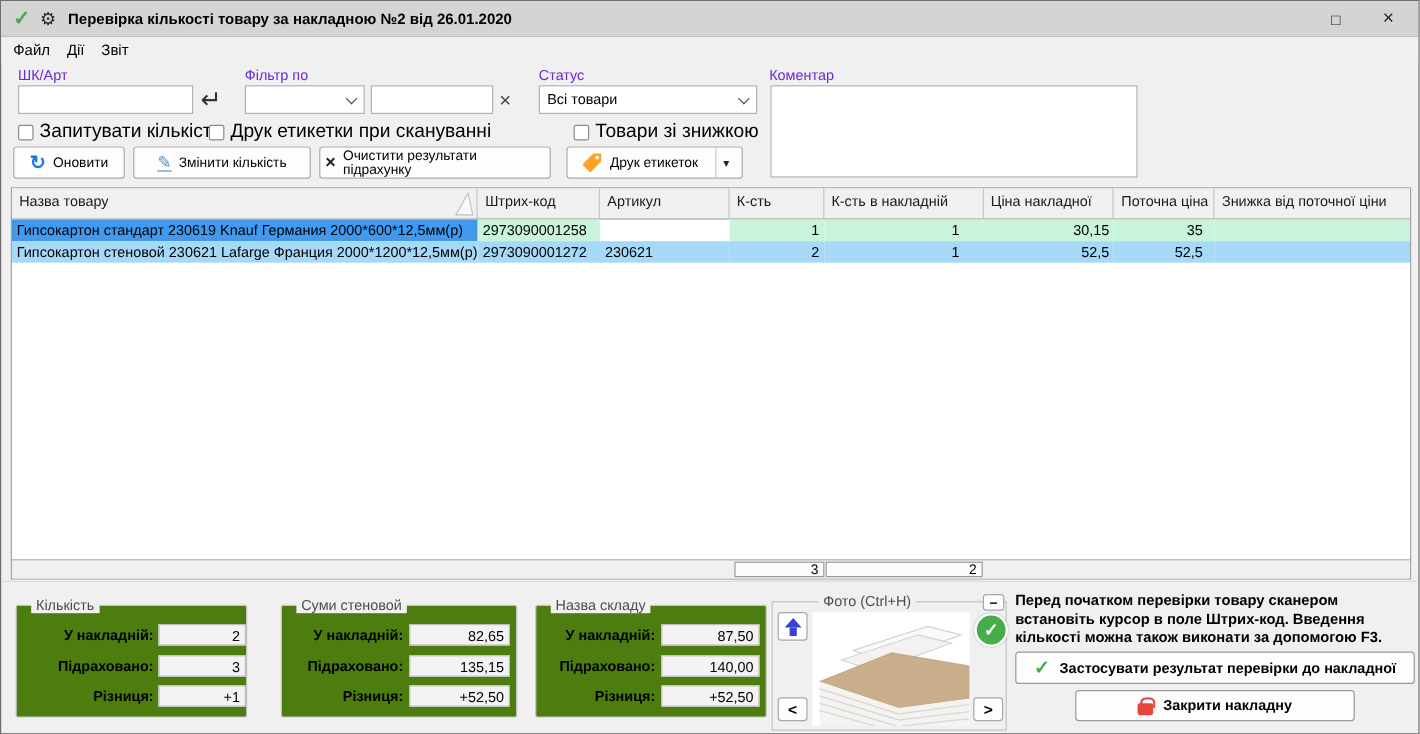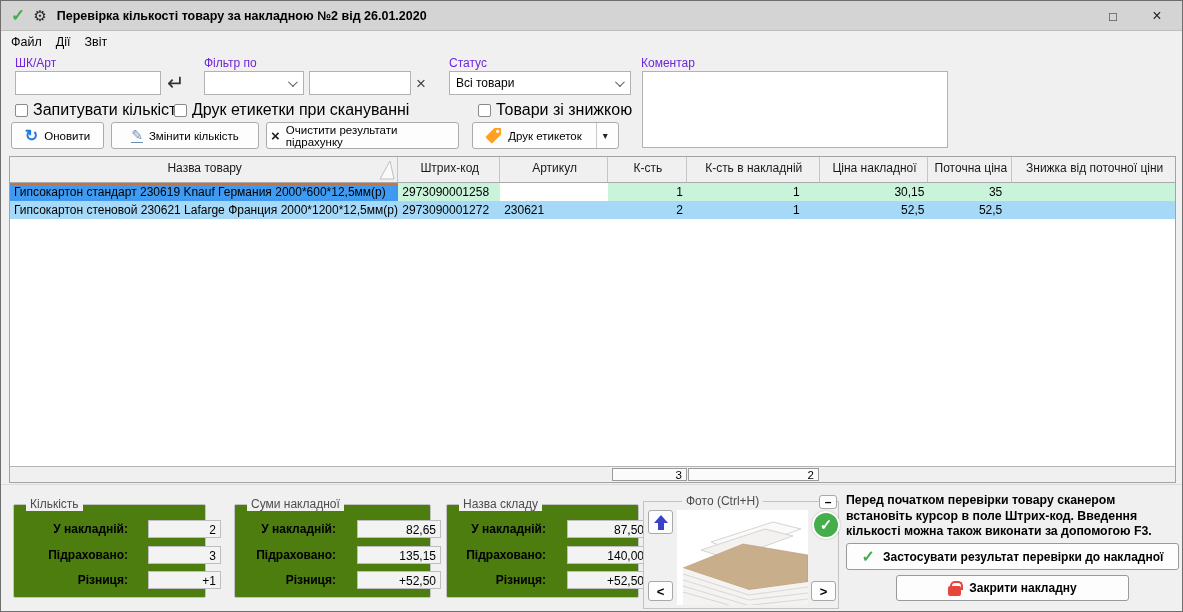--- a/index.html
+++ b/index.html
@@ -76,21 +76,21 @@
   }
   
   .grid {
     position:absolute; left:8px; top:155px; width:1167px; height:327px;
     background:#fff; border:1px solid #a3a3a3;
     display:flex; flex-direction:column;
   }
   .grid-header { display:flex; height:26px; background:#f0f0f0; border-bottom:1px solid #aaa; flex:0 0 auto; }
   .gh-cell {
     border-right:1px solid #c6c6c6; padding:4px 4px 0 6px; font-size:12px; color:#1a1a1a;
-    white-space:nowrap; overflow:hidden; position:relative;text-align:center;
+    white-space:nowrap; overflow:hidden; position:relative;
   }
   .sort-tri { position:absolute; right:2px; top:3px; }
   .grid-row { display:flex; height:18px; flex:0 0 auto; }
   .g-cell {
     font-size:12px; padding:2px 4px 0 4px; white-space:nowrap; overflow:hidden;
   }
   .num { text-align:right; }
   .row-matched .g-cell { background:var(--row-matched-green); }
   .row-mismatch .g-cell { background:var(--row-mismatch-blue); }
   .cell-selected {
@@ -106,21 +106,21 @@
     font-size:11.5px; text-align:right; padding:0 4px; line-height:12px;
   }
   
   .footer-sep { position:absolute; left:0; top:483px; width:100%; height:1px; background:#dcdcdc; }
   .groupbox {
     position:absolute; border:1px solid #c3c3c3; border-radius:2px; background:#4d7c0f;
   }
   .group-title {
     position:absolute; top:-8px; background:#f0f0f0; padding:0 4px; color:#4d4d4d; font-size:12px;
   }
-  .sum-row { position:absolute; display:flex; align-items:center;gap:16px; }
+  .sum-row { position:absolute; display:flex; align-items:center; }
   .sum-label { font-weight:bold; font-size:12px; text-align:right; }
   .sum-field {
     background:#f3f3f3; border:1px solid #bdbdbd; height:18px;
     font-size:12px; text-align:right; padding:2px 4px 0 2px;
   }
   
   .photo-frame { position:absolute; border:1px solid #c3c3c3; background:#f0f0f0; }
   .nav-btn {
     position:absolute; background:#fdfdfd; border:1px solid #a8a8a8; border-radius:3px;
     display:flex; align-items:center; justify-content:center; font-weight:bold; cursor:default;
@@ -291,21 +291,21 @@
       <span class="sum-label" style="width:108px;">Підраховано:</span>
       <span class="sum-field" style="width:73px; margin-left:4px;">3</span>
     </div>
     <div class="sum-row" style="left:6px; top:66px;">
       <span class="sum-label" style="width:108px;">Різниця:</span>
       <span class="sum-field" style="width:73px; margin-left:4px;">+1</span>
     </div>
   </div>
 
   <div class="groupbox" style="left:233px; top:503px; width:197px; height:94px;">
-    <span class="group-title" style="left:12px;">Суми накладної</span>
+    <span class="group-title" style="left:12px;">Суми стеновой</span>
     <div class="sum-row" style="left:6px; top:15px;">
       <span class="sum-label" style="width:95px;">У накладній:</span>
       <span class="sum-field" style="width:84px; margin-left:5px;padding-left:28px;">82,65</span>
     </div>
     <div class="sum-row" style="left:6px; top:41px;">
       <span class="sum-label" style="width:95px;">Підраховано:</span>
       <span class="sum-field" style="width:84px; margin-left:5px;">135,15</span>
     </div>
     <div class="sum-row" style="left:6px; top:66px;">
       <span class="sum-label" style="width:95px;">Різниця:</span>

